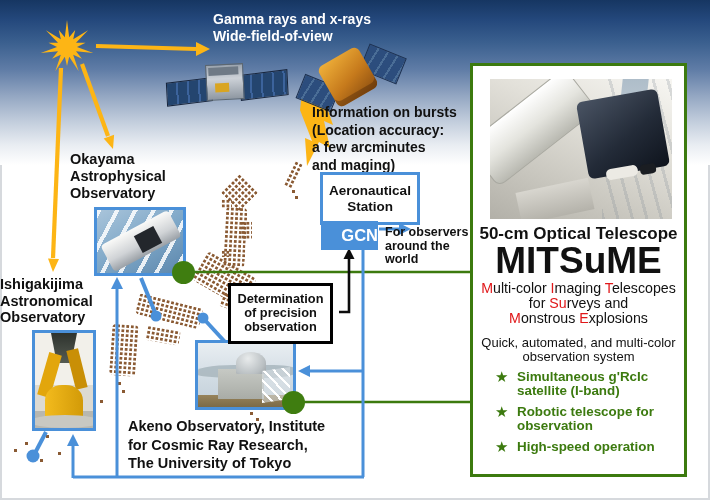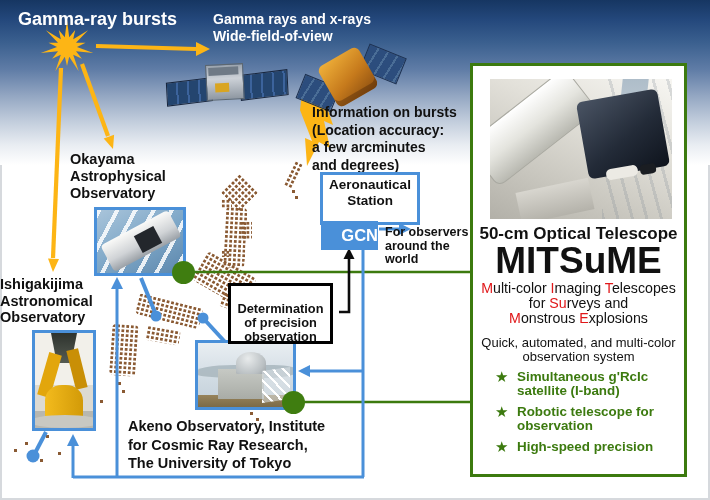--- a/index.html
+++ b/index.html
@@ -140,34 +140,33 @@
       <div class="abs" style="left:8px;top:18px;width:14px;height:9px;background:#d9a521;"></div>
     </div>
   </div>
 
   <div class="abs" style="left:299px;top:46px;width:102px;height:62px;z-index:3;">
     <div class="abs" style="left:0;top:34px;width:36px;height:24px;background:repeating-linear-gradient(100deg,#2c4d7d 0 8px,#4a6d96 8px 10px);border:1px solid #1c3050;transform:rotate(22deg);"></div>
     <div class="abs" style="left:64px;top:4px;width:38px;height:26px;background:repeating-linear-gradient(100deg,#2c4d7d 0 8px,#4a6d96 8px 10px);border:1px solid #1c3050;transform:rotate(22deg);"></div>
     <div class="abs" style="left:26px;top:8px;width:46px;height:46px;transform:rotate(-30deg);border-radius:6px;background:linear-gradient(160deg,#f0b13a,#c67a1c 55%,#8a4d10);box-shadow:inset 0 -6px 0 rgba(60,30,5,.35);"></div>
   </div>
 
-  <div class="label white" style="left:18px;top:9px;font-size:18px;">Gamma-ray bursts</div>
   <div class="label white" style="left:213px;top:11px;font-size:14px;line-height:16.5px;">
     <div>Gamma rays and x-rays</div>
     <div>Wide-field-of-view</div>
   </div>
 
   <div class="label ctr" style="left:312px;top:104px;width:156px;font-size:14px;line-height:17.5px;z-index:4;">
     <div>Information on bursts</div>
     <div>(Location accuracy:</div>
     <div>a few arcminutes</div>
-    <div>and degrees)</div>
-  </div>
-
-  <div class="bluebox" style="left:320px;top:172px;width:100px;height:53px;font-size:13.5px;line-height:16px;padding-top:2px;z-index:5;">
+    <div>and maging)</div>
+  </div>
+
+  <div class="bluebox" style="left:320px;top:172px;width:100px;height:53px;font-size:13.5px;line-height:16px;padding-top:8px;z-index:5;">
     <div>Aeronautical</div>
     <div>Station</div>
   </div>
 
   <div class="gcn" style="left:321px;top:221px;width:57px;height:29px;font-size:16.5px;line-height:29px;z-index:5;">GCN</div>
   <div class="label" style="left:385px;top:226px;width:86px;font-size:12.5px;line-height:13.5px;z-index:5;">
     <div>For observers</div>
     <div>around the</div>
     <div>world</div>
   </div>
@@ -191,21 +190,21 @@
   </div>
   <div class="photo" style="left:32px;top:330px;width:64px;height:101px;z-index:4;">
     <div class="abs" style="inset:0;background:linear-gradient(180deg,#f2f0ea 0 55%,#dcdad2 55% 82%,#b7b7b0 82% 100%);"></div>
     <div class="abs" style="left:16px;top:0;width:26px;height:30px;background:linear-gradient(#2e332e,#555b52);clip-path:polygon(0 0,100% 0,78% 100%,22% 100%);"></div>
     <div class="abs" style="left:8px;top:20px;width:13px;height:44px;background:#e2a60c;transform:rotate(16deg);"></div>
     <div class="abs" style="left:36px;top:16px;width:12px;height:40px;background:#c98f06;transform:rotate(-14deg);"></div>
     <div class="abs" style="left:10px;top:52px;width:38px;height:34px;border-radius:45% 45% 8% 8%;background:linear-gradient(90deg,#f3bb1d,#d29a08);"></div>
     <div class="abs" style="left:-6px;bottom:0;width:72px;height:13px;border-radius:50%;background:#c8c8c2;"></div>
   </div>
 
-  <div class="blackbox" style="left:228px;top:283px;width:105px;height:61px;font-size:12.8px;line-height:14px;padding-top:16px;z-index:5;">
+  <div class="blackbox" style="left:228px;top:283px;width:105px;height:61px;font-size:12.8px;line-height:14px;padding-top:6px;z-index:5;">
     <div>Determination</div>
     <div>of precision</div>
     <div>observation</div>
   </div>
 
   <div class="photo" style="left:195px;top:340px;width:101px;height:70px;z-index:4;">
     <div class="abs" style="inset:0;background:linear-gradient(180deg,#e9eef2,#cfdae2 60%,#c2cfd8);"></div>
     <div class="abs" style="left:-4px;top:22px;width:104px;height:13px;background:#a8b6bd;border-radius:50% 30% 40% 50%/80% 60% 70% 50%;opacity:.85;"></div>
     <div class="abs" style="left:0;bottom:0;width:100%;height:12px;background:linear-gradient(#97835a,#7b6a47);"></div>
     <div class="abs" style="left:20px;top:26px;width:46px;height:30px;background:linear-gradient(180deg,#c6c9c4,#a9aca6);"></div>
@@ -253,19 +252,19 @@
         <div class="frow">
           <span class="fstar">★</span>
           <div class="ftext">
             <div>Robotic telescope for</div>
             <div>observation</div>
           </div>
         </div>
         <div class="frow">
           <span class="fstar">★</span>
           <div class="ftext">
-            <div>High-speed precision</div>
+            <div>High-speed operation</div>
           </div>
         </div>
       </div>
   </div>
 
 </div>
 
 </body></html>

